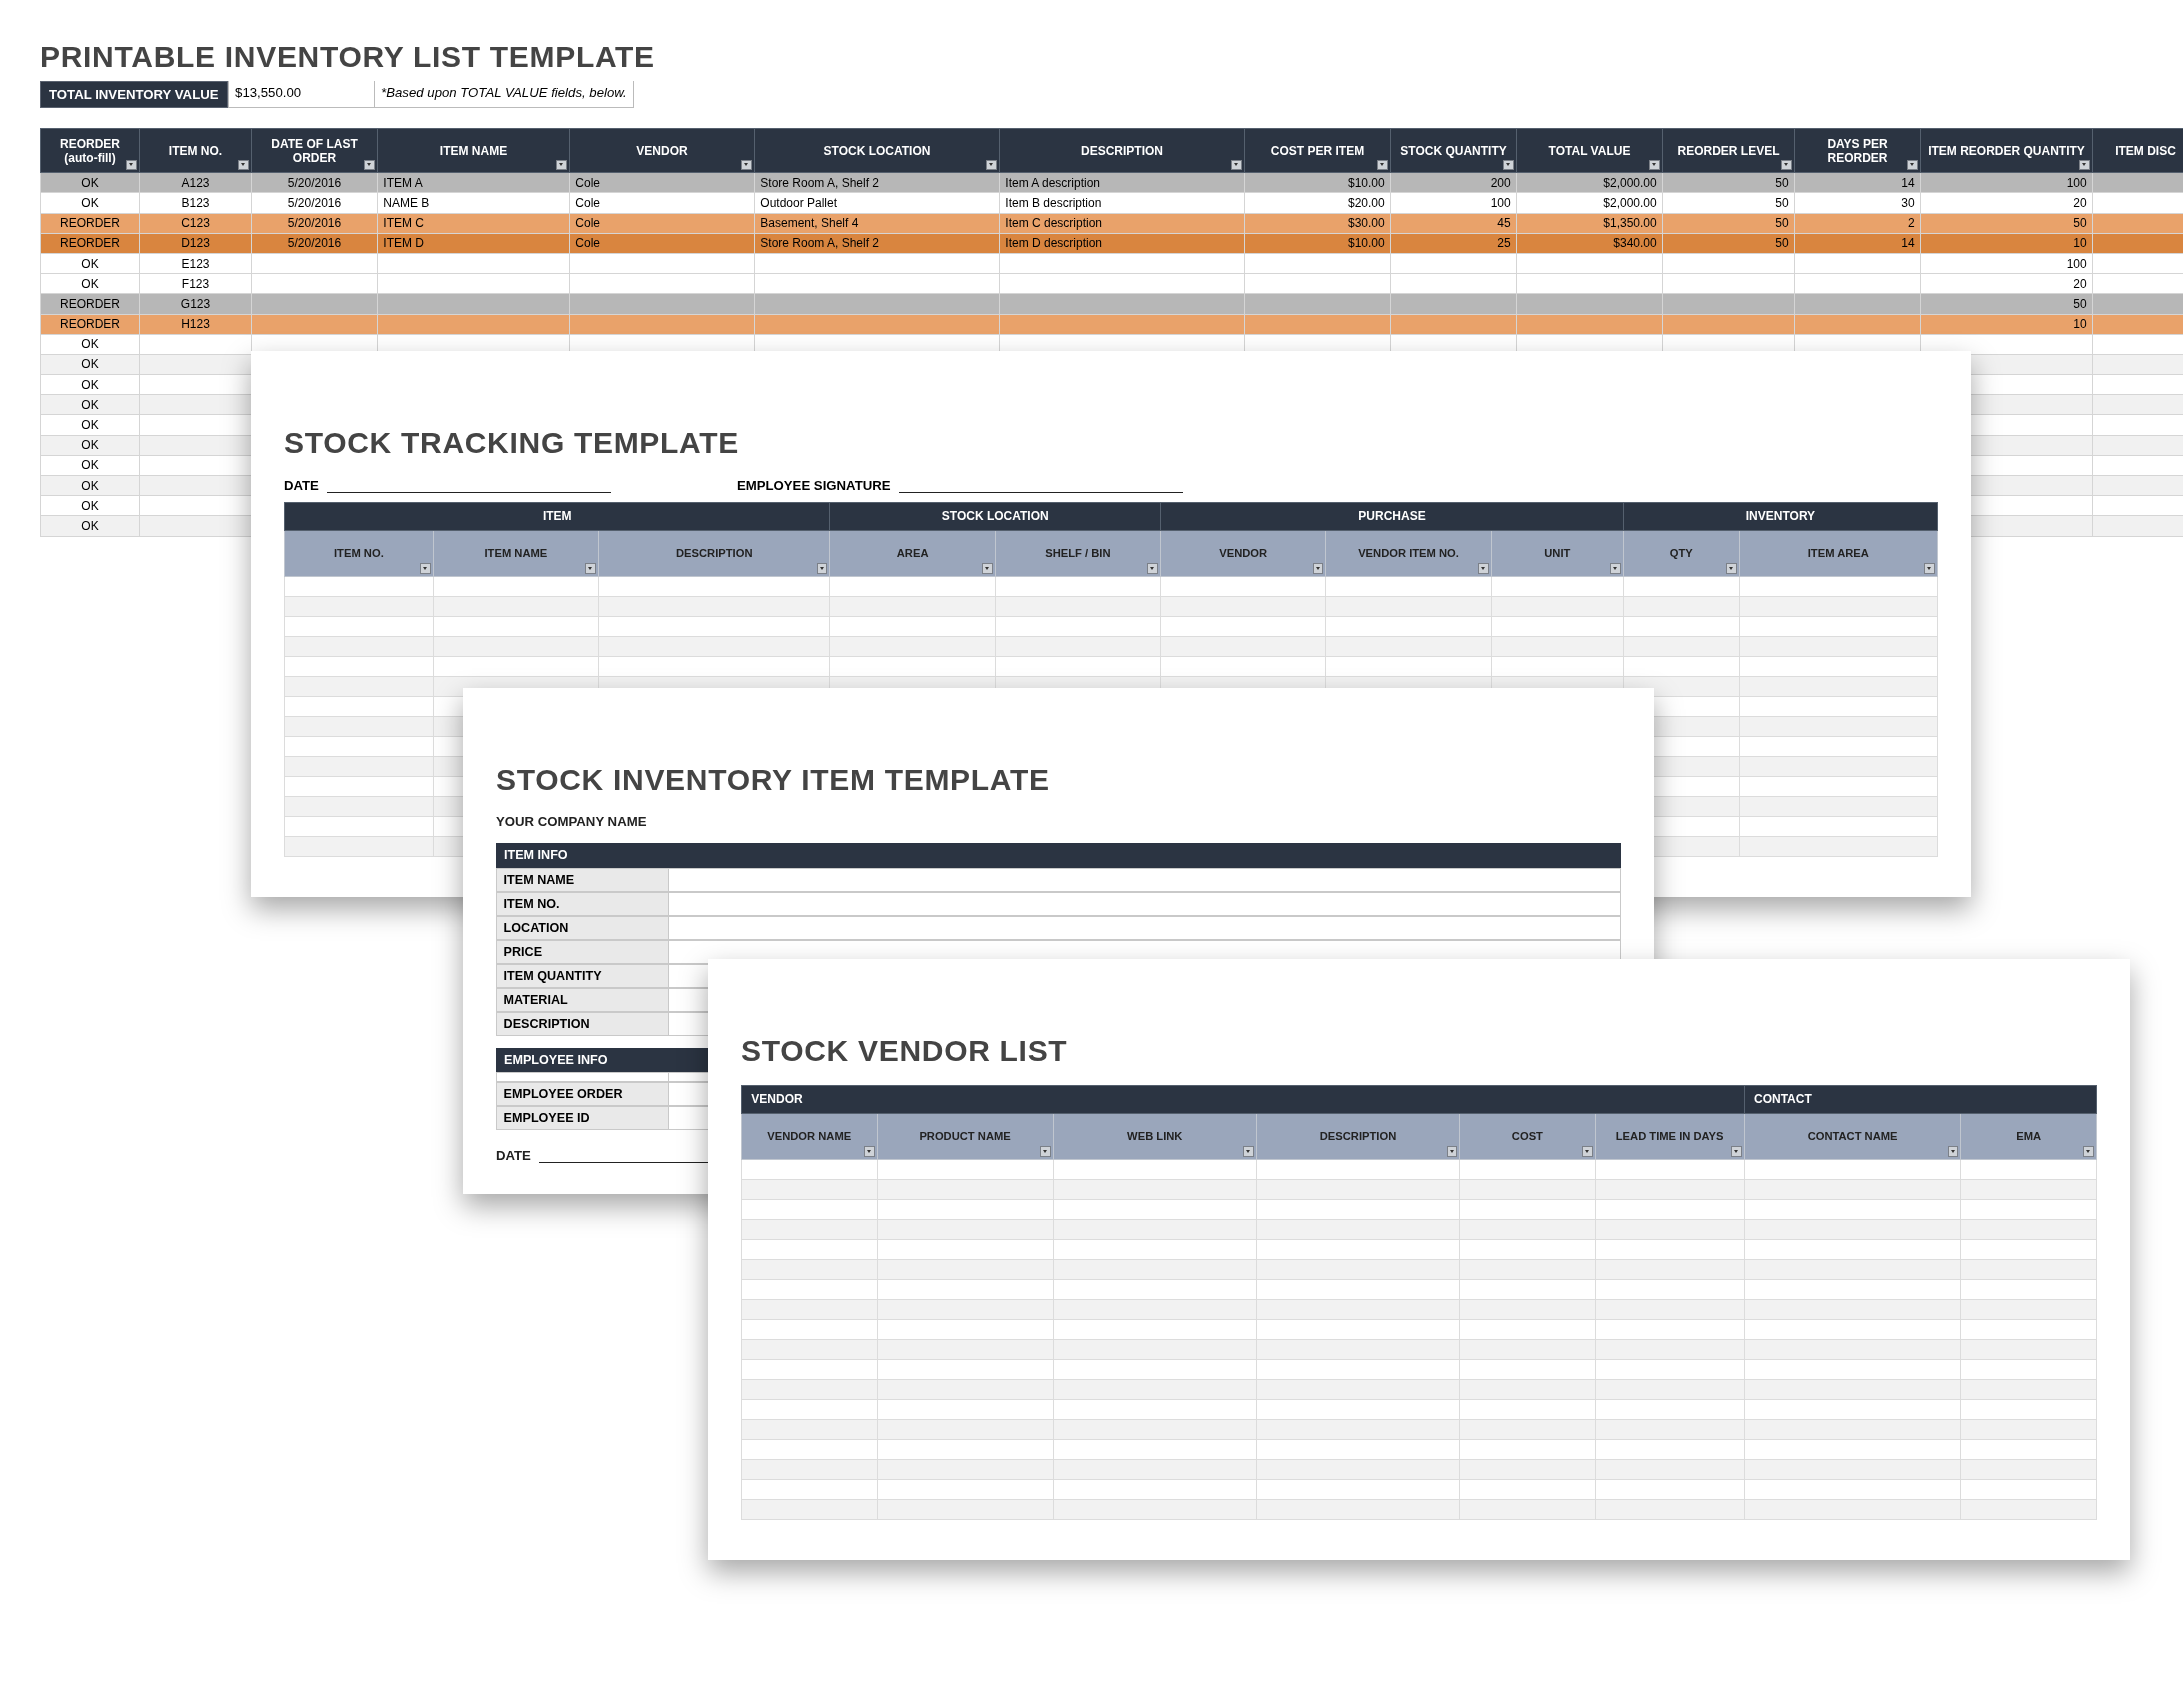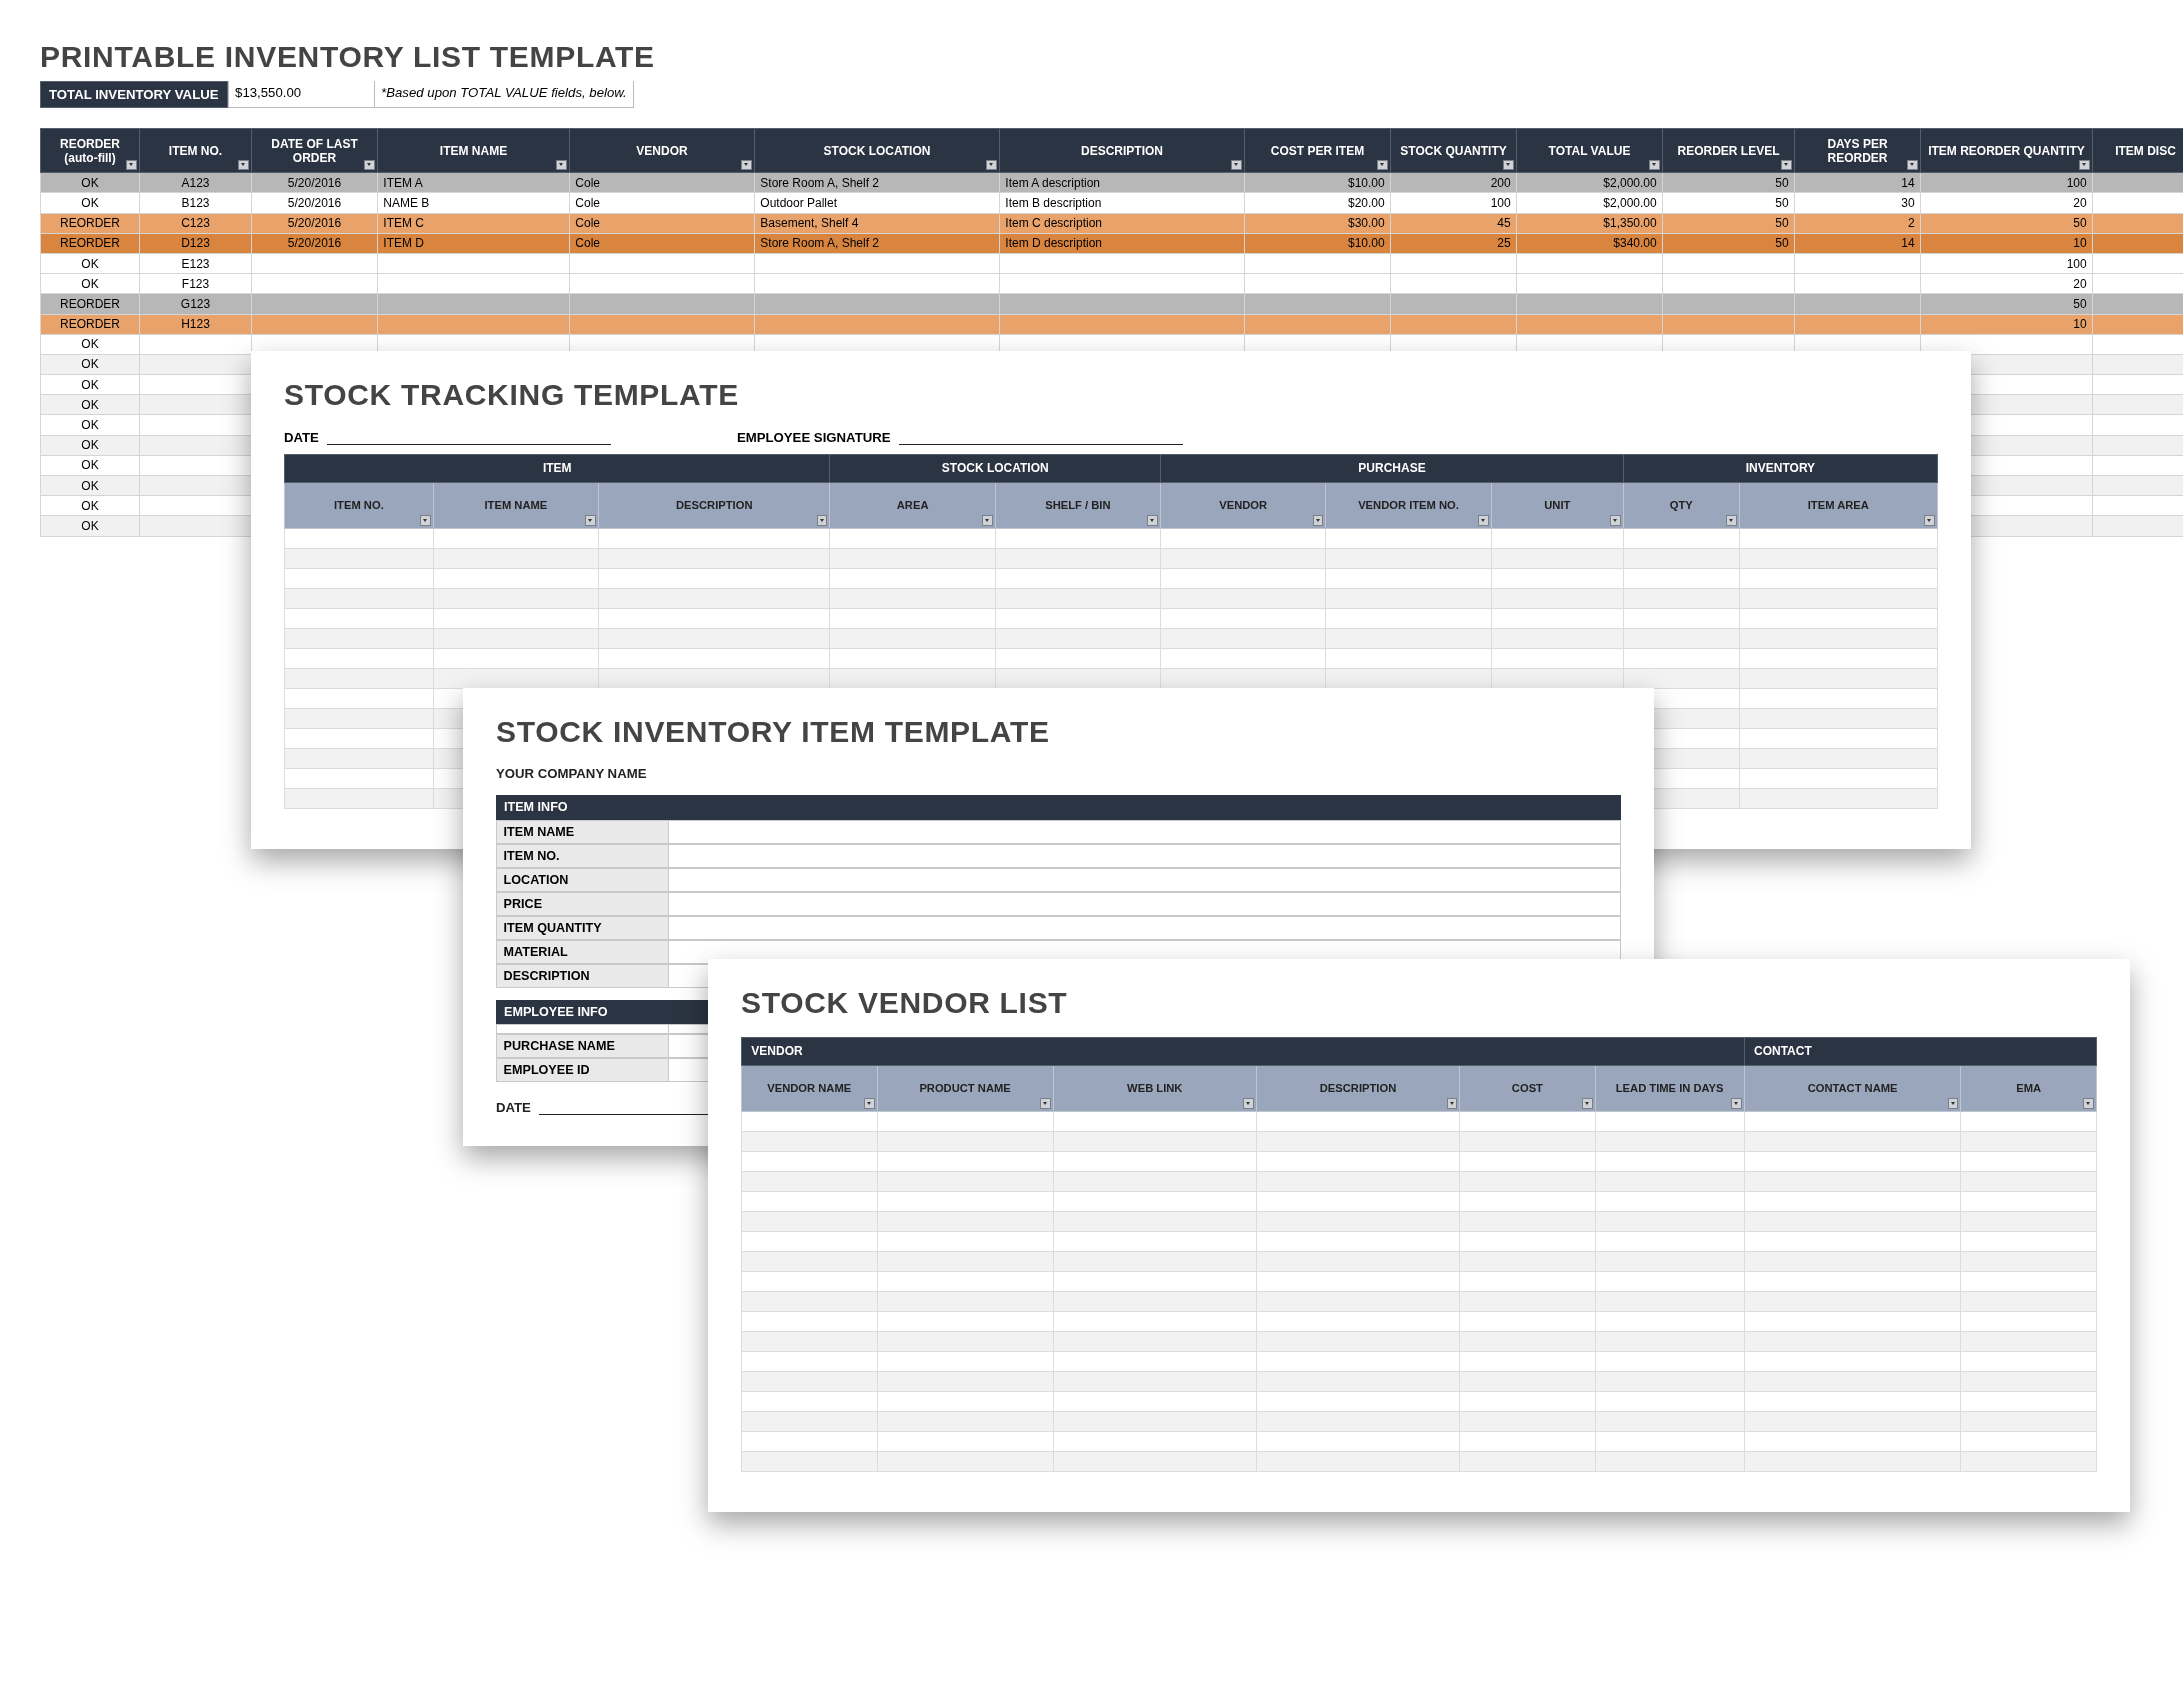--- a/index.html
+++ b/index.html
@@ -111,20 +111,21 @@
     background: #fff;
     box-shadow: 0 12px 26.5px rgba(0,0,0,0.35);
     padding: 26.5px 33px 40px 33px;
   }
   .panel .ptitle {
     font-size: 30px;
     font-weight: 700;
     color: #444;
     letter-spacing: 0.7px;
     margin-bottom: 17px;
+    margin-top: 48px;
   }
   .panel .subhead {
     font-size: 13.2px;
     font-weight: 700;
     color: #222;
     margin-bottom: 4px;
   }
   .panel .uline {
     display: inline-block;
     border-bottom: 1.3px solid #222;
@@ -789,21 +790,21 @@
       </div>
     </div>
 
   <div class="sect">EMPLOYEE INFO</div>
   <div class="kv">
       <div class="k" style="background:#fff"></div>
       <div class="v"></div>
     </div>
   <div id="s3-emp-fields">
       <div class="kv">
-        <div class="k">PURCHASE NAME</div>
+        <div class="k">EMPLOYEE ORDER</div>
         <div class="v"></div>
       </div>
       <div class="kv">
         <div class="k">EMPLOYEE ID</div>
         <div class="v"></div>
       </div>
     </div>
 
   <div class="subhead" style="margin-top:17px;">
     <span>DATE</span><span class="uline" style="min-width:172px;"></span>

